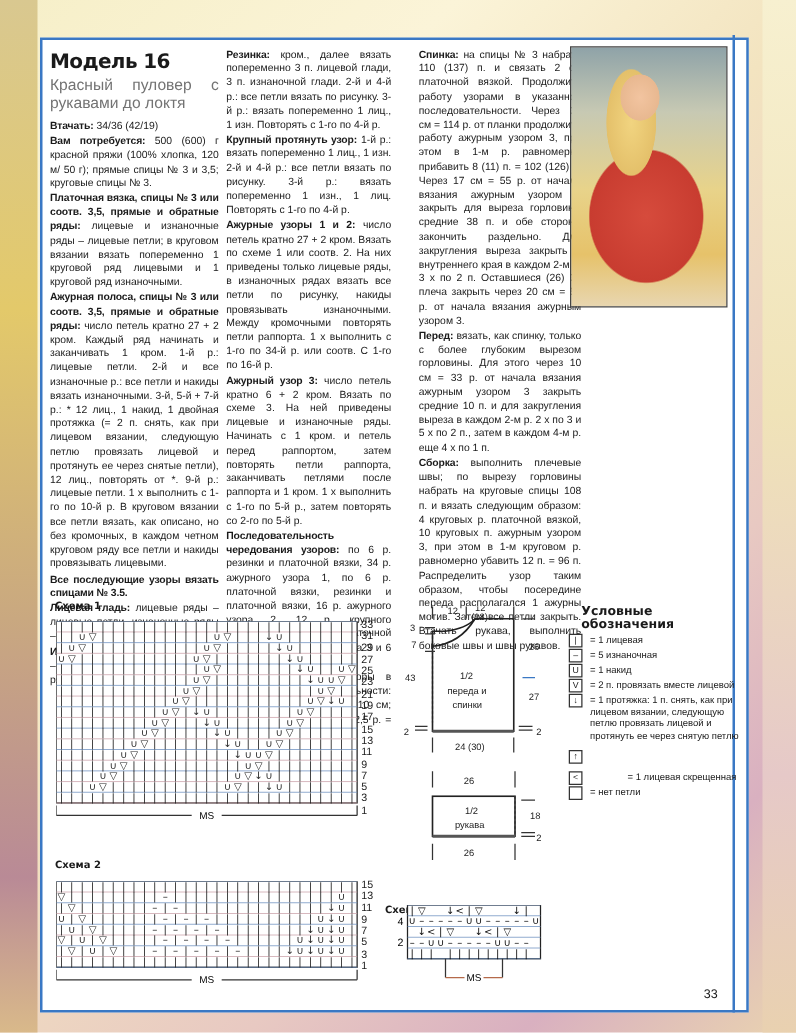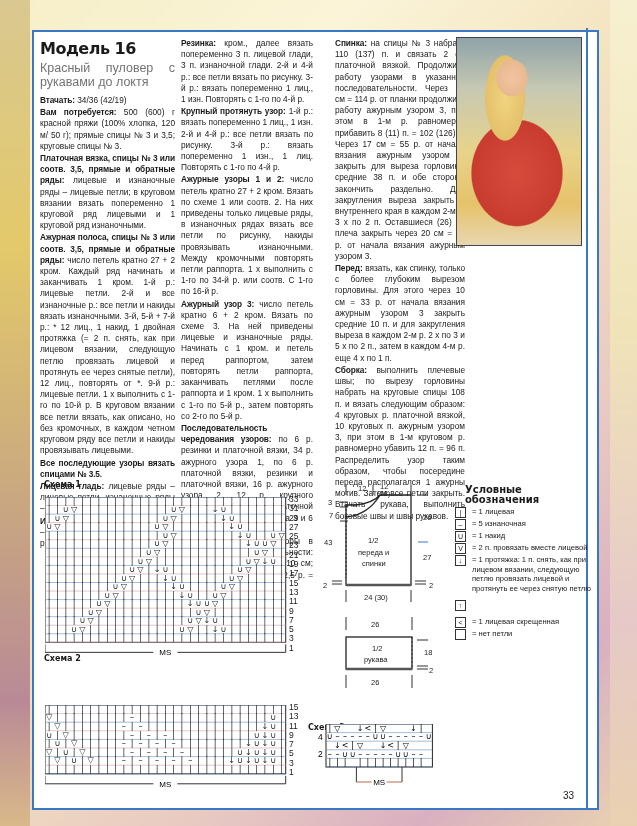--- a/index.html
+++ b/index.html
@@ -611,21 +611,21 @@
     <div>15</div>
     <div>13</div>
     <div>11</div>
     <div>9</div>
     <div>7</div>
     <div>5</div>
     <div>3</div>
     <div>1</div>
   </div>
 
-<div class="scheme-label" style="left:44px;top:654px;">Схема 2</div>
+<div class="scheme-label" style="left:44px;top:687px;">Схема 2</div>
 <svg class="grid" id="grid2" style="left:45px;top:705px;" width="242" height="82">
     <rect x="0" y="0" width="240.70000000000002" height="68.8" fill="#fff" stroke="#222" stroke-width="1"></rect>
     <line x1="0" y1="0" x2="240.70000000000002" y2="0" stroke="#6b8fbf" stroke-width="0.6"></line>
     <line x1="0" y1="8.6" x2="240.70000000000002" y2="8.6" stroke="#c9a0a8" stroke-width="0.6"></line>
     <line x1="0" y1="17.2" x2="240.70000000000002" y2="17.2" stroke="#6b8fbf" stroke-width="0.6"></line>
     <line x1="0" y1="25.799999999999997" x2="240.70000000000002" y2="25.799999999999997" stroke="#c9a0a8" stroke-width="0.6"></line>
     <line x1="0" y1="34.4" x2="240.70000000000002" y2="34.4" stroke="#6b8fbf" stroke-width="0.6"></line>
     <line x1="0" y1="43" x2="240.70000000000002" y2="43" stroke="#c9a0a8" stroke-width="0.6"></line>
     <line x1="0" y1="51.599999999999994" x2="240.70000000000002" y2="51.599999999999994" stroke="#6b8fbf" stroke-width="0.6"></line>
     <line x1="0" y1="60.199999999999996" x2="240.70000000000002" y2="60.199999999999996" stroke="#c9a0a8" stroke-width="0.6"></line>
@@ -1047,21 +1047,21 @@
         <span class="sym">V</span>
         <span class="txt">= 2 п. провязать вместе лицевой</span>
       </div>
       <div class="row">
         <span class="sym">↓</span>
         <span class="txt">= 1 протяжка: 1 п. снять, как при лицевом вязании, следующую петлю провязать лицевой и протянуть ее через снятую петлю</span>
       </div>
       <div class="row" style="margin-top: 6px;">
         <span class="sym">↑</span>
       </div>
-      <div class="row" style="margin-top: 6px;">
+      <div class="row" style="margin-top: 6px; gap: 30px;">
         <span class="sym">&lt;</span>
         <span class="txt">= 1 лицевая скрещенная</span>
       </div>
       <div class="row">
         <span class="sym"></span>
         <span class="txt">= нет петли</span>
       </div>
     </div>
 </div>
 

